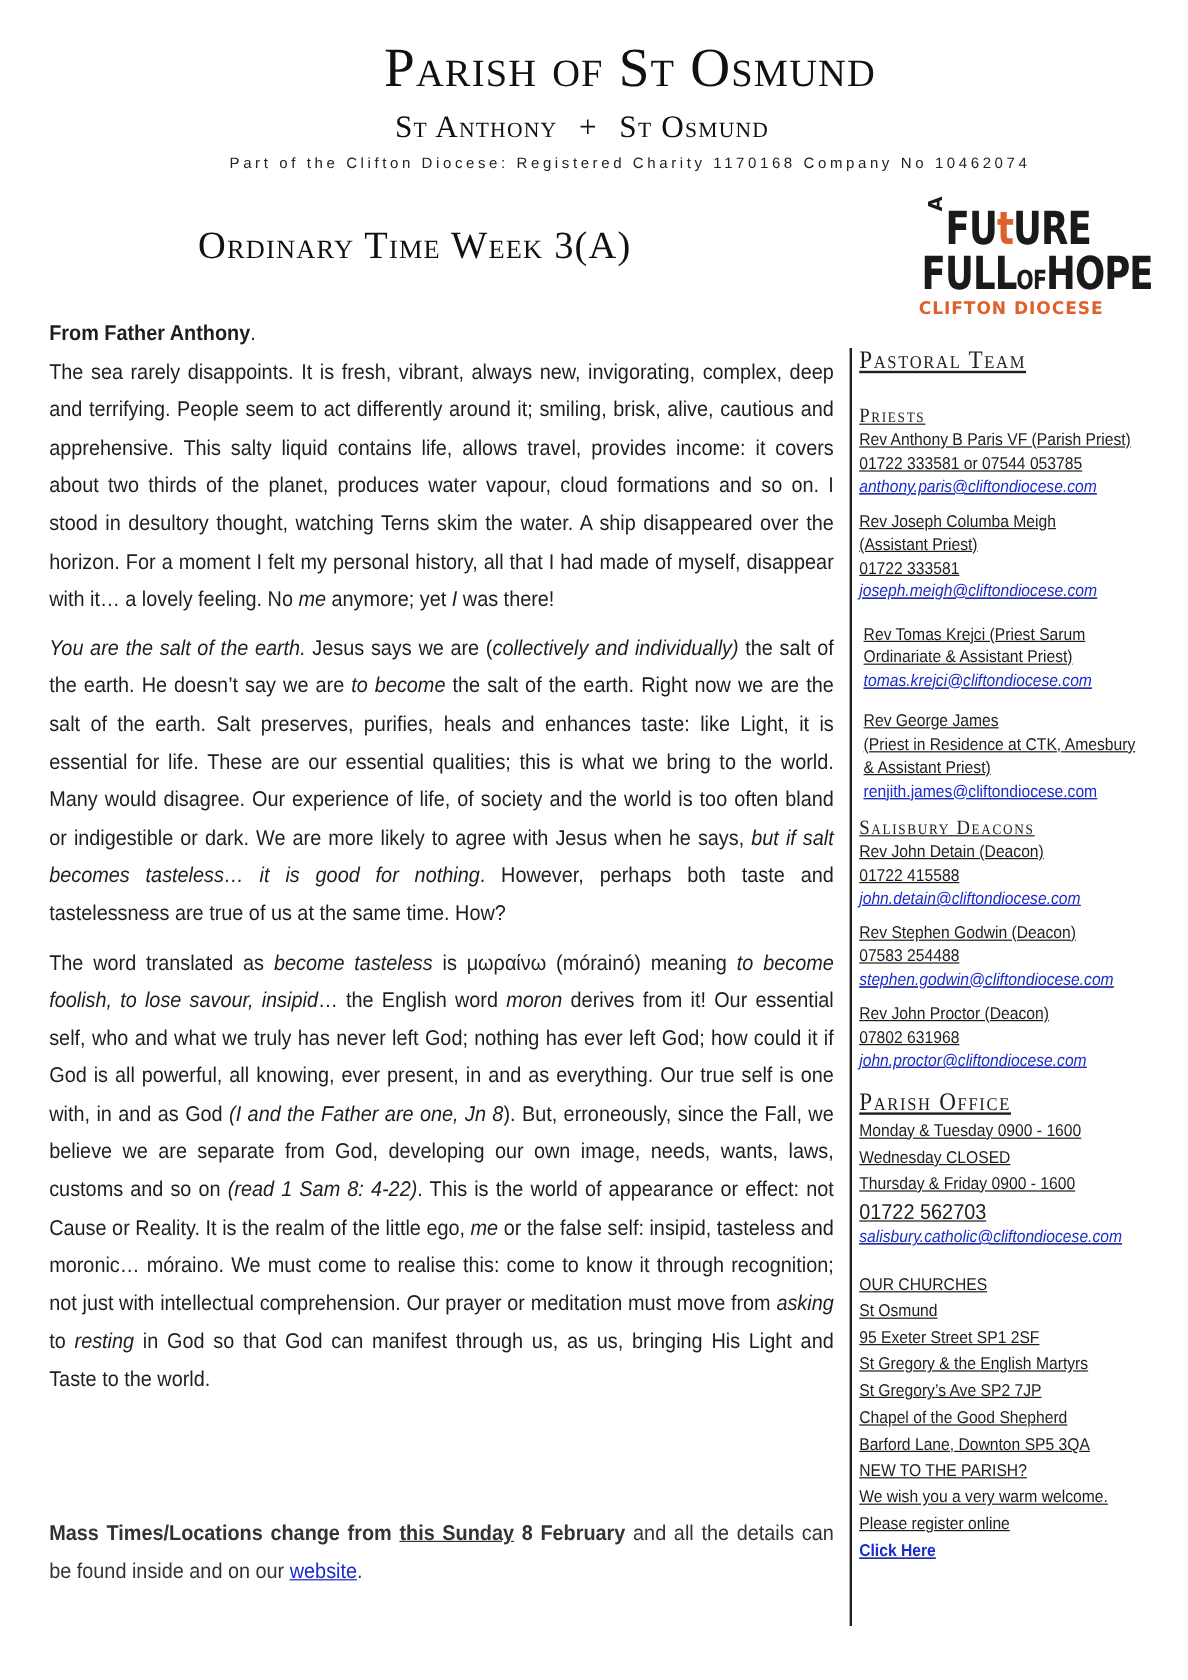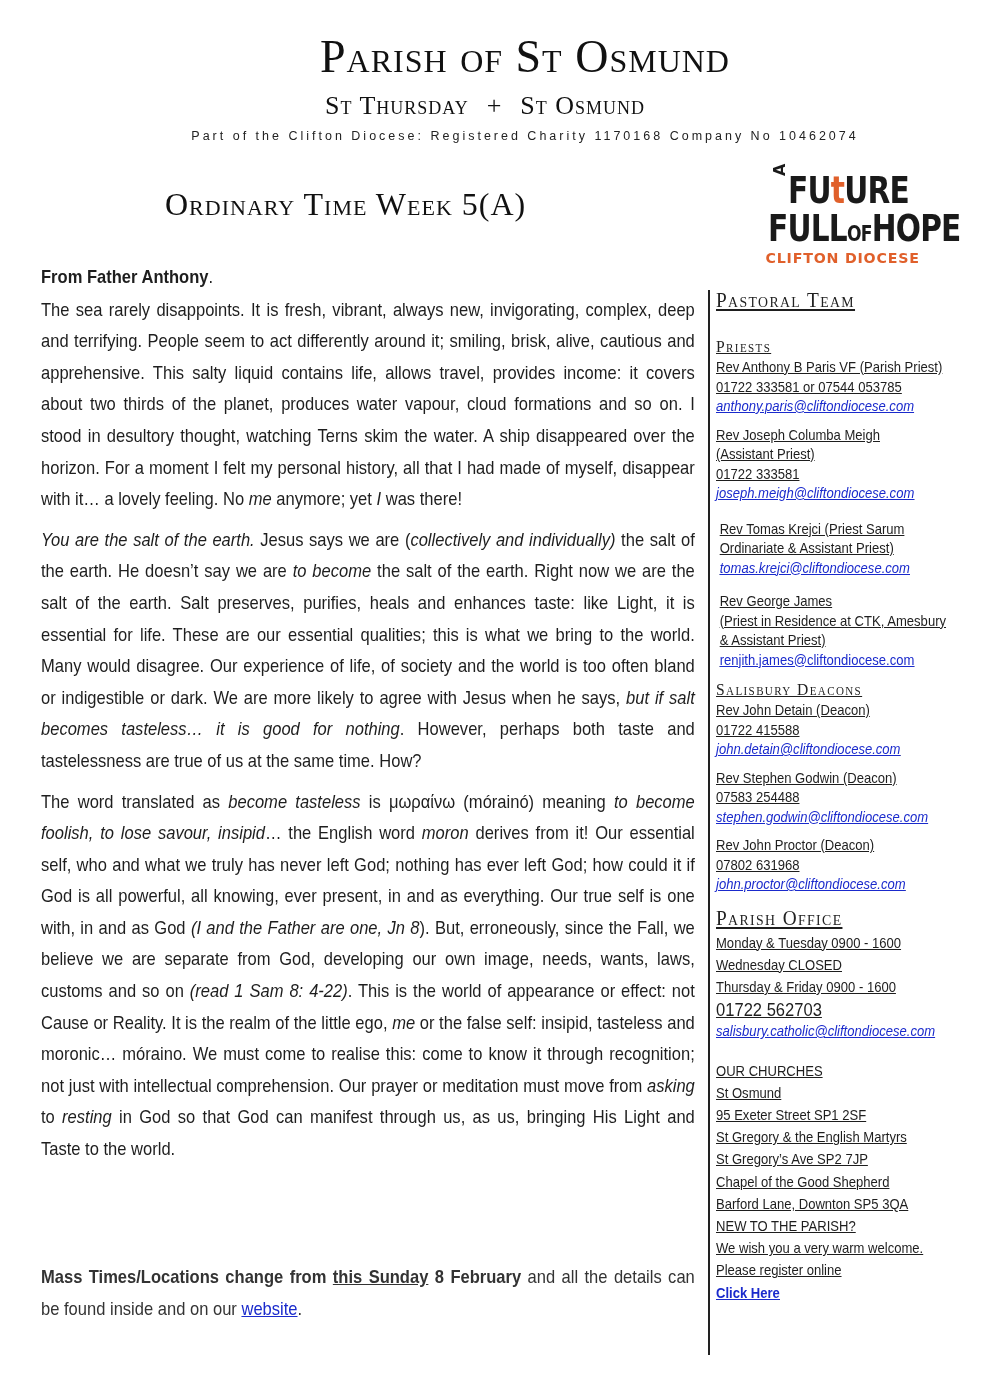--- a/index.html
+++ b/index.html
@@ -54,25 +54,25 @@
   .email.plain { font-style: normal; }
   .office-phone { font-size: 18px; line-height: 24px; }
   .lines div { line-height: 22.2px; }
   .click { color: #1a2acc; text-decoration: underline; font-weight: bold; }
 </style>
 </head>
 <body>
 
 <div id="title">Parish of St Osmund</div>
 <div id="subtitle">
-  <span>St Thursday</span><span class="plus">+</span><span>St Osmund</span>
+  <span>St Anthony</span><span class="plus">+</span><span>St Osmund</span>
 </div>
 <div id="charity">Part of the Clifton Diocese:  Registered Charity 1170168  Company No 10462074</div>
 
-<div id="week-title">Ordinary Time Week 5(A)</div>
+<div id="week-title">Ordinary Time Week 3(A)</div>
 
 <div id="logo">
   <span class="a-vert">A</span>
   <div class="row1"><span>FU</span><span class="anchor">t</span><span>URE</span></div>
   <div class="row2"><span>FULL</span><span class="small">OF</span><span>HOPE</span></div>
   <div class="diocese">CLIFTON DIOCESE</div>
 </div>
 
 <div id="main">
   <p class="greeting"><span>From Father Anthony</span><span style="font-weight:normal">.</span></p>

